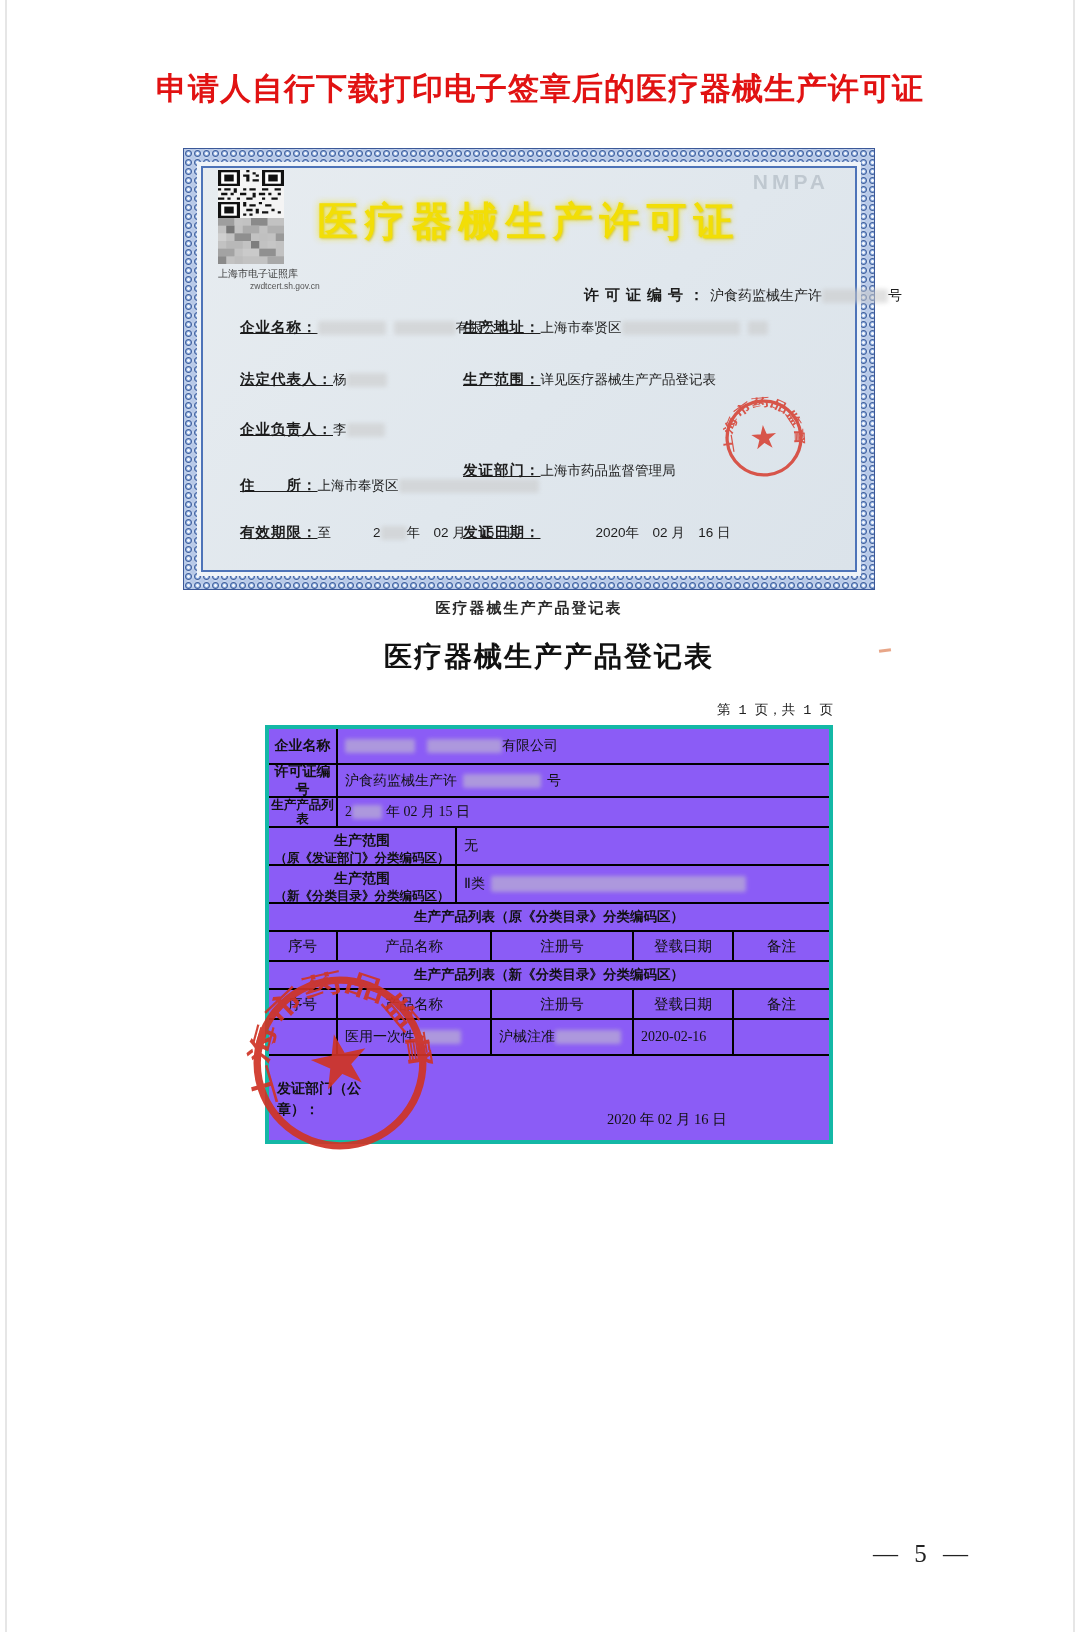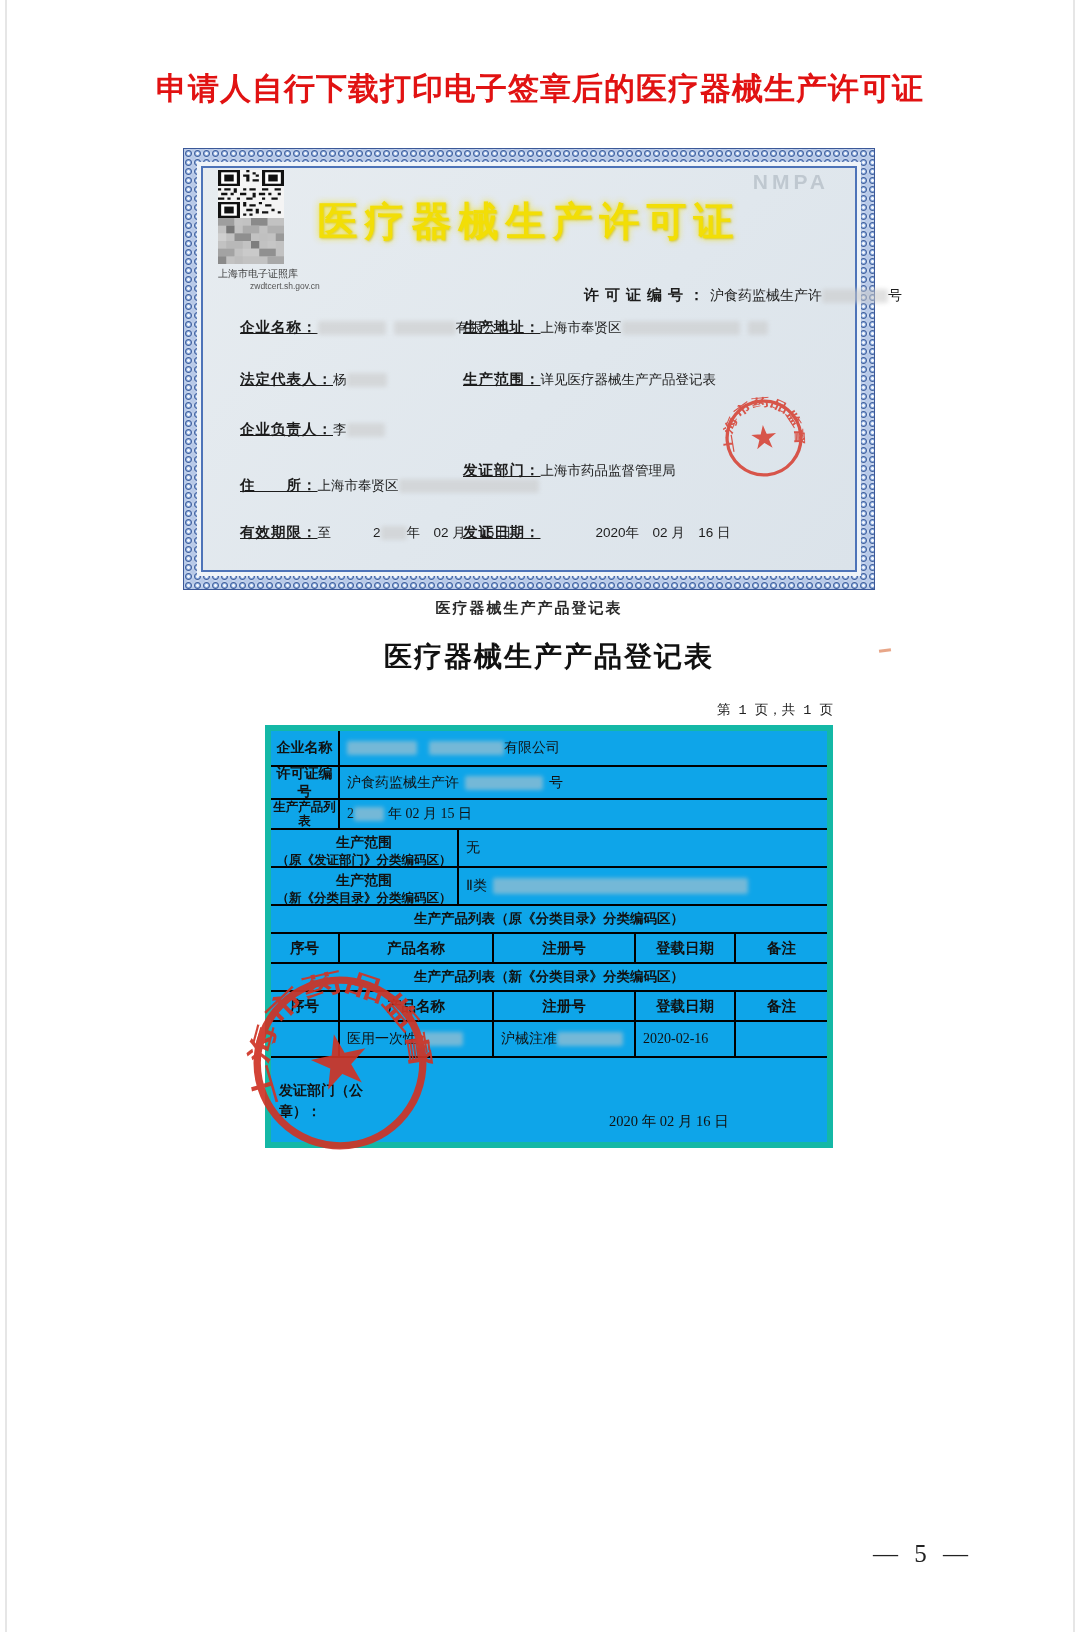--- a/index.html
+++ b/index.html
@@ -66,34 +66,34 @@
     position:absolute;left:265px;top:638px;width:568px;text-align:center;
     font-family:"Liberation Serif", serif;font-size:28px;font-weight:bold;
     letter-spacing:2px;color:#111;
   }
   .page-info{
     position:absolute;left:265px;top:701px;width:568px;text-align:right;
     font-family:Liberation Mono, monospace;font-size:13.5px;color:#222;
   }
   .reg-table{
     position:absolute;left:265px;top:725px;width:568px;box-sizing:border-box;
-    border:6px solid #14b8a6;background:#0ea5e9;
+    border:4px solid #14b8a6;background:#8b5cf6;
     font-family:"Liberation Serif", serif;font-size:14px;color:#111;
   }
   .trow{display:flex;border-bottom:2px solid #000;box-sizing:border-box;align-items:stretch;}
   .trow:last-child{border-bottom:none;}
   .tcell{
     border-right:2px solid #000;box-sizing:border-box;display:flex;
     align-items:center;padding:2px 7px;
   }
   .tcell:last-child{border-right:none;}
   .tlabel{justify-content:center;text-align:center;font-weight:bold;padding:2px 2px;}
   .tlabel .sub{font-size:12.5px;display:block;}
   .tsection{justify-content:center;text-align:center;font-weight:bold;font-size:13.5px;}
-  .thead{justify-content:center;text-align:center;font-weight:bold;font-size:14.5px;}
+  .thead{justify-content:center;text-align:center;font-weight:normal;font-size:14.5px;}
   .tfooter{position:relative;height:84px;}
   .footer-label{
     position:absolute;left:8px;top:22px;width:104px;
     font-weight:bold;font-size:14px;line-height:21px;
   }
   .footer-date{position:absolute;left:338px;top:54px;font-size:14.5px;white-space:nowrap;}
 
   
   .seal{color:#d63c2e;position:absolute;}
   .seal-cert{left:520px;top:229px;width:82px;height:82px;opacity:.85;transform:rotate(-5deg);}

